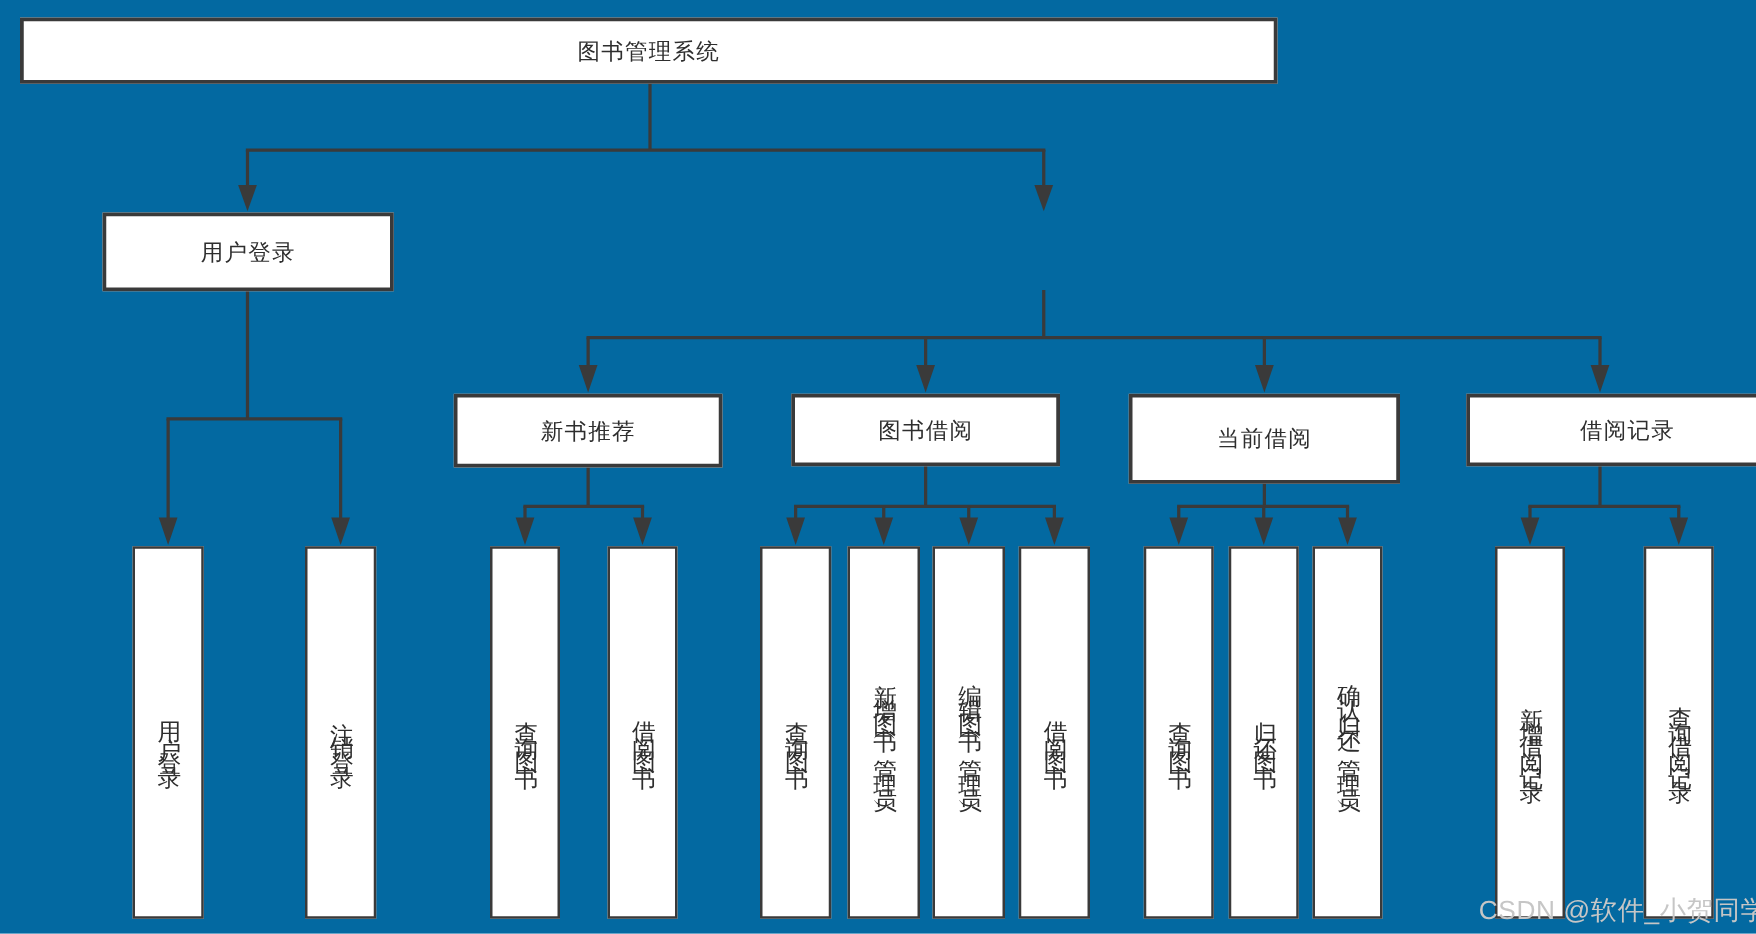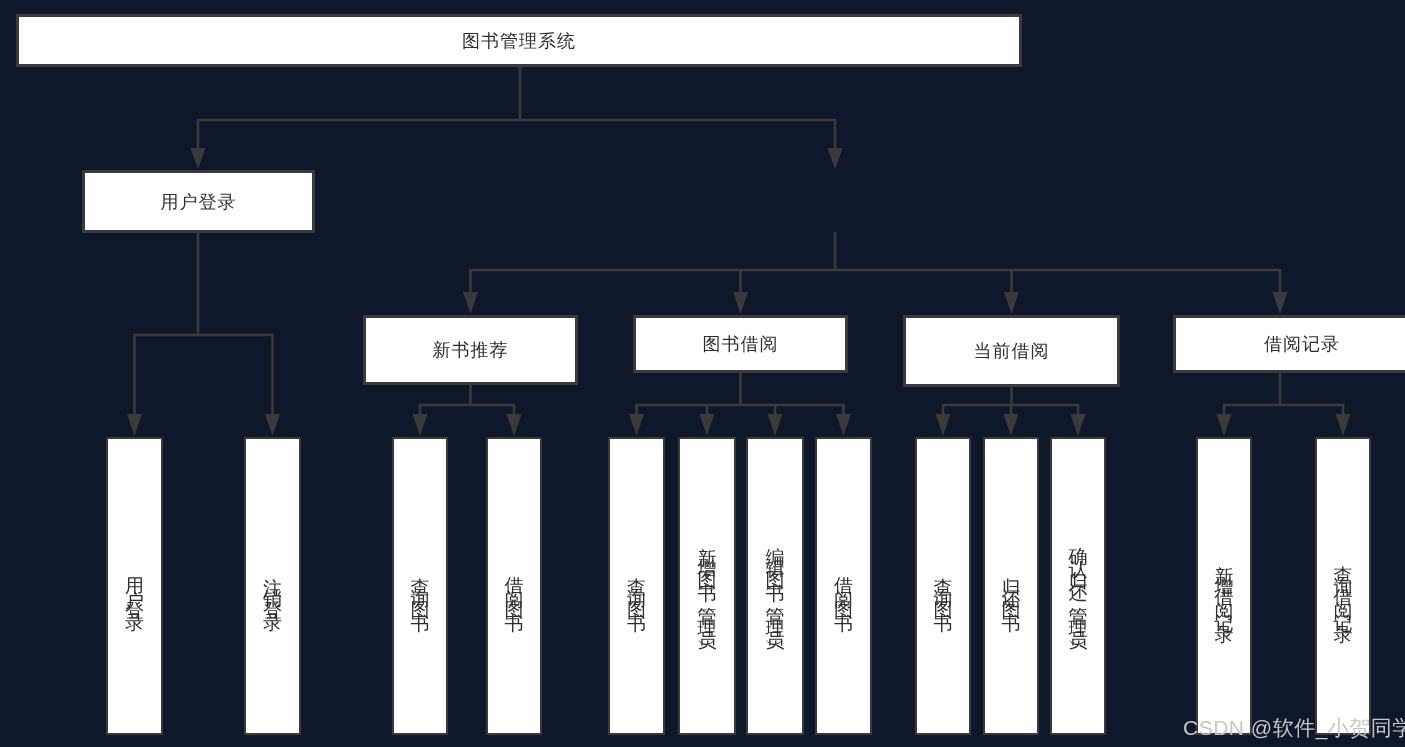--- a/index.html
+++ b/index.html
@@ -7,21 +7,21 @@
     padding: 0;
     background: #ffffff;
   }
   body {
     font-family: "Liberation Sans", "DejaVu Sans", sans-serif;
   }
   #canvas {
     position: relative;
     width: 1405px;
     height: 747px;
-    background: #0f172a;
+    background: #0369a1;
     overflow: hidden;
   }
   #connector-svg {
     position: absolute;
     left: 0;
     top: 0;
     width: 1405px;
     height: 747px;
   }
   #connector-svg line {
@@ -146,21 +146,21 @@
   </svg>
 
   <div class="hbox" style="left:16px; top:14px; width:1006px; height:53px;">
     <span class="lbl">图书管理系统</span>
   </div>
 
   <div class="hbox" style="left:82px; top:170px; width:233px; height:63px;">
     <span class="lbl">用户登录</span>
   </div>
 
-  <div class="hbox" style="left:363px; top:315px; width:215px; height:70px;">
+  <div class="hbox" style="left:363px; top:315px; width:215px; height:59px;">
     <span class="lbl">新书推荐</span>
   </div>
   <div class="hbox" style="left:633px; top:315px; width:215px; height:58px;">
     <span class="lbl">图书借阅</span>
   </div>
   <div class="hbox" style="left:903px; top:315px; width:217px; height:72px;">
     <span class="lbl">当前借阅</span>
   </div>
   <div class="hbox" style="left:1173px; top:315px; width:258px; height:58px;align-items:center;">
     <span class="lbl">借阅记录</span>

